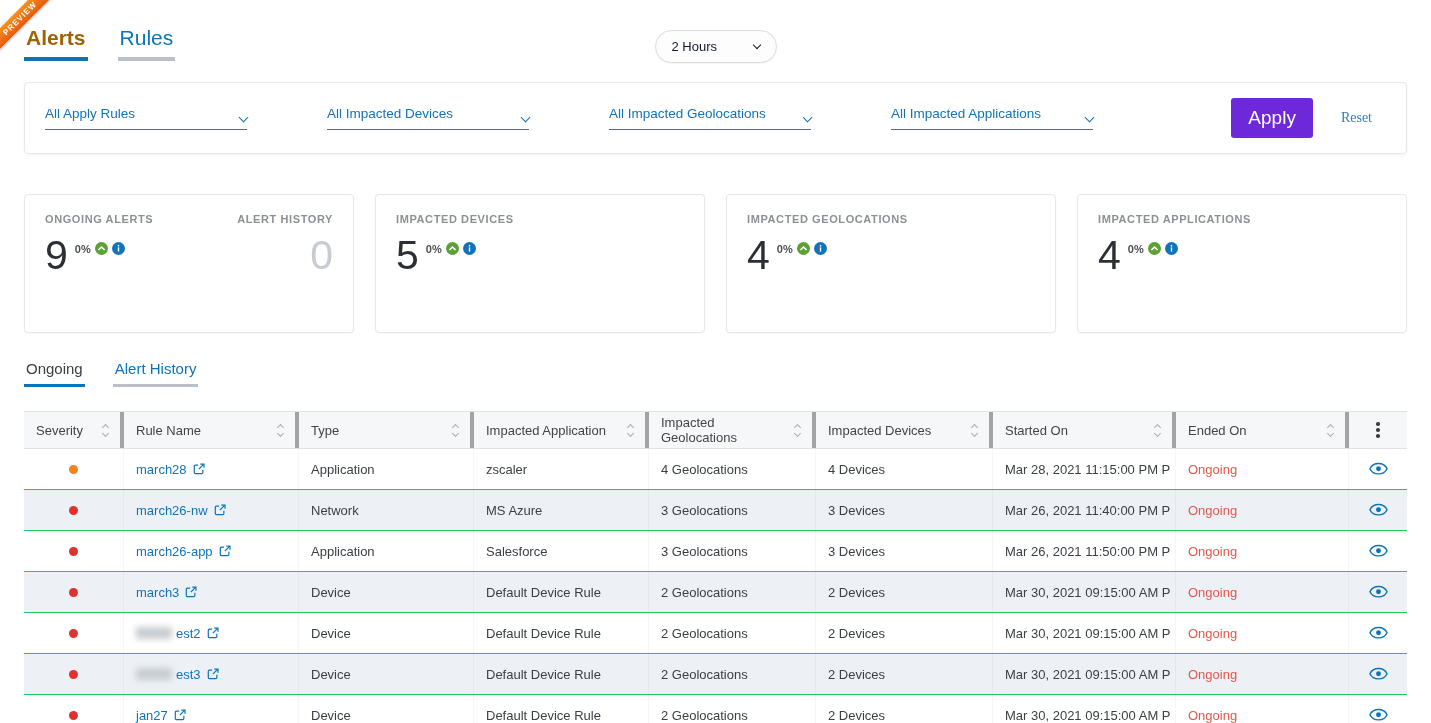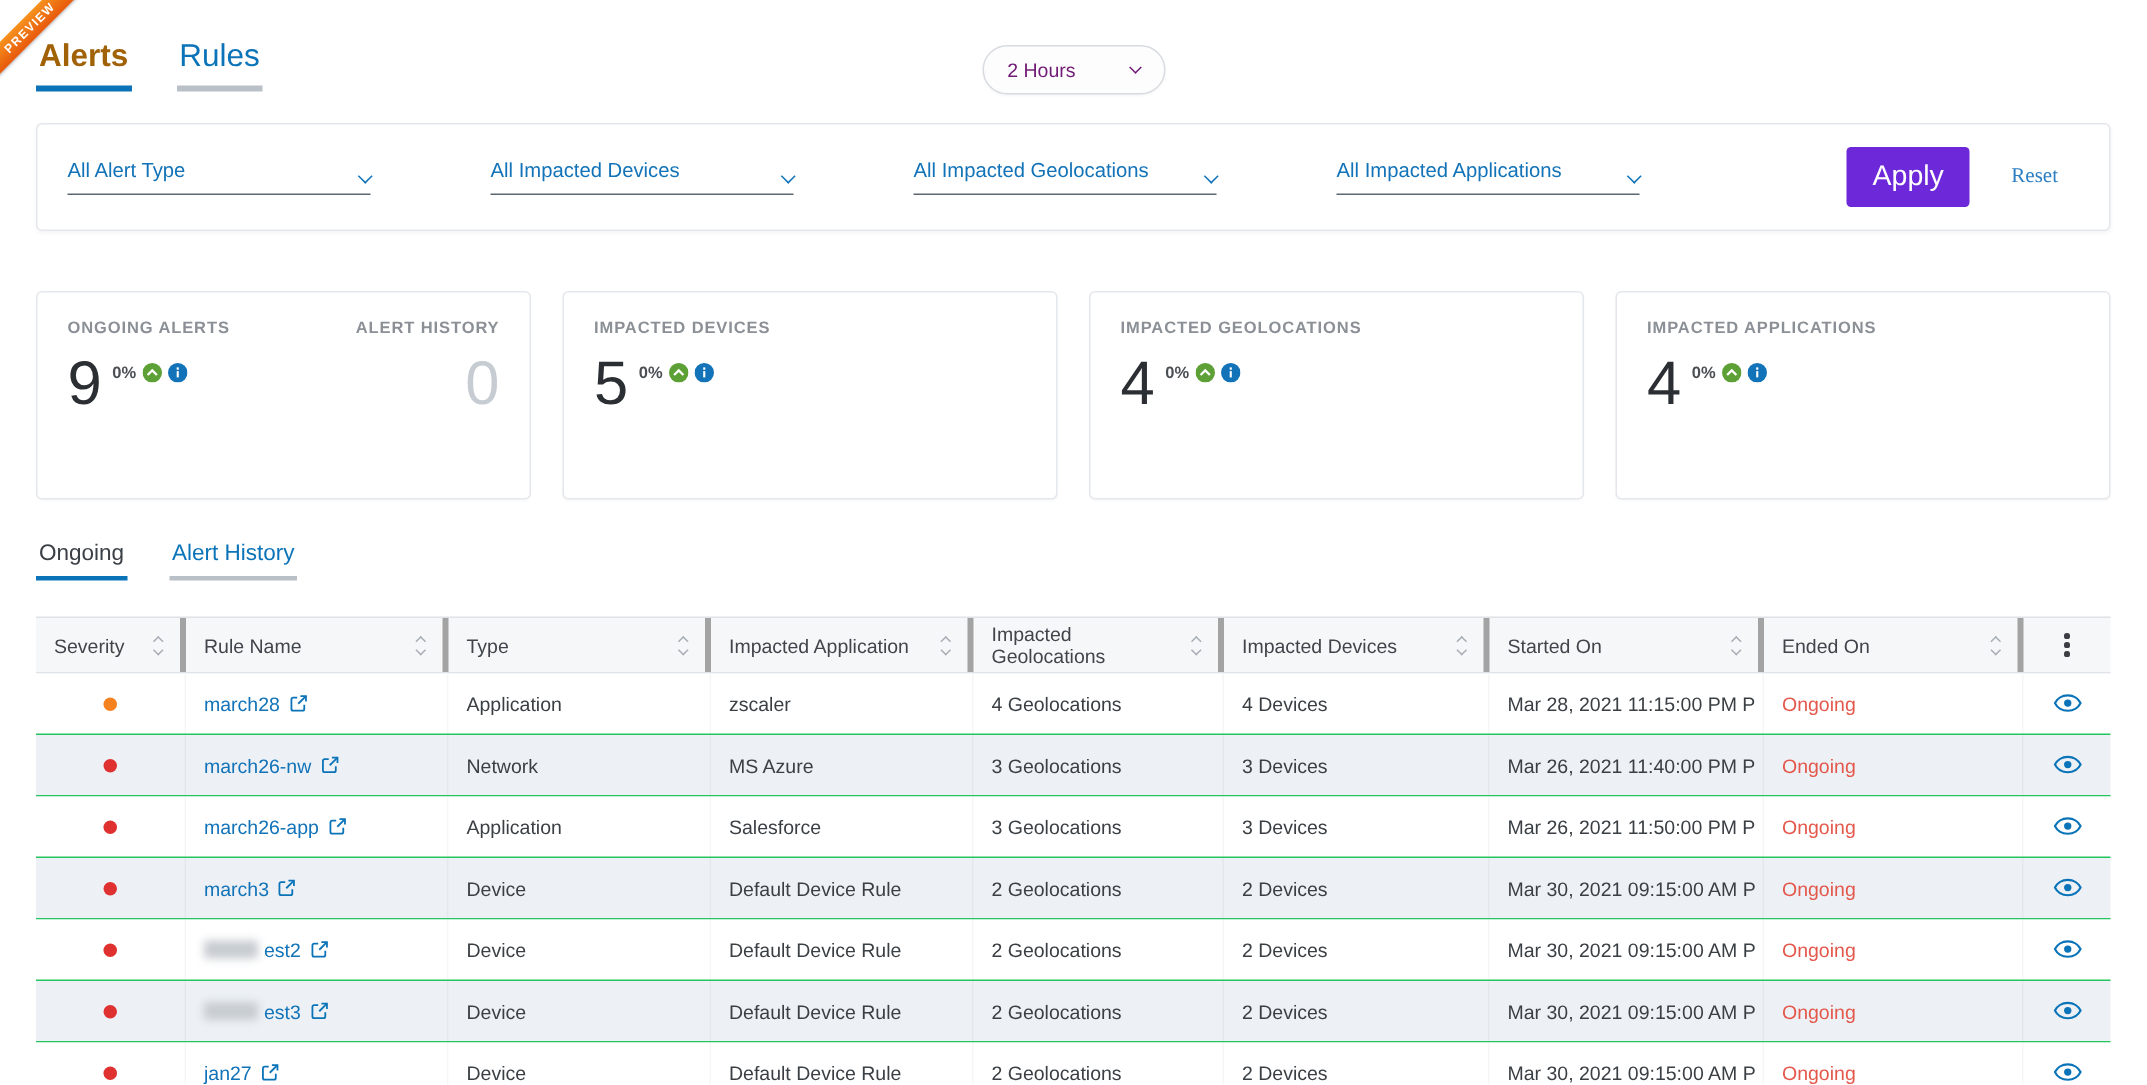--- a/index.html
+++ b/index.html
@@ -14,21 +14,21 @@
     box-shadow:0 1px 2px rgba(0,0,0,.25)}
 
   
   .topbar{position:relative;padding:26px 24px 0 24px;height:72px}
   .main-tabs{display:flex;gap:30px}
   .main-tab{font-size:21px;padding:0 2px 7px 2px;border-bottom:4px solid #b9c0c7;color:#0b74b8;cursor:pointer}
   .main-tab.active{color:#a16207;border-bottom-color:#0b74b8;font-weight:700}
   .time-select{position:absolute;left:50%;top:30px;transform:translateX(-50%);
     height:33px;min-width:122px;padding:0 16px;border:1px solid #d8dce1;border-radius:17px;
     background:#fdfdfe;display:flex;align-items:center;justify-content:space-between;gap:8px;
-    font-size:13px;color:#701a75;box-shadow:0 1px 2px rgba(0,0,0,.04);cursor:pointer}
+    font-size:13px;color:#0f172a;box-shadow:0 1px 2px rgba(0,0,0,.04);cursor:pointer}
 
   .chv{display:inline-block;width:7px;height:7px;border-right:1.8px solid currentColor;
     border-bottom:1.8px solid currentColor;transform:rotate(45deg);margin-top:-4px}
   .chv.sm{width:6px;height:6px;border-width:1.5px}
 
   
   .filter-card{margin:10px 24px 0;border:1px solid #e4e7eb;border-radius:4px;background:#fff;
     box-shadow:0 1px 3px rgba(0,0,0,.05);padding:15px 20px;display:flex;align-items:center}
   .filter-selects{display:flex;gap:80px}
   .filter-select{width:202px;display:flex;align-items:flex-end;justify-content:space-between;
@@ -97,21 +97,21 @@
     </div>
   <div class="time-select">
     <span>2 Hours</span>
     <span class="chv sm"></span>
   </div>
 </div>
 
 <div class="filter-card">
   <div class="filter-selects">
       <div class="filter-select">
-        <span>All Alert Type</span>
+        <span>All Apply Rules</span>
         <span class="chv"></span>
       </div>
       <div class="filter-select">
         <span>All Impacted Devices</span>
         <span class="chv"></span>
       </div>
       <div class="filter-select">
         <span>All Impacted Geolocations</span>
         <span class="chv"></span>
       </div>

